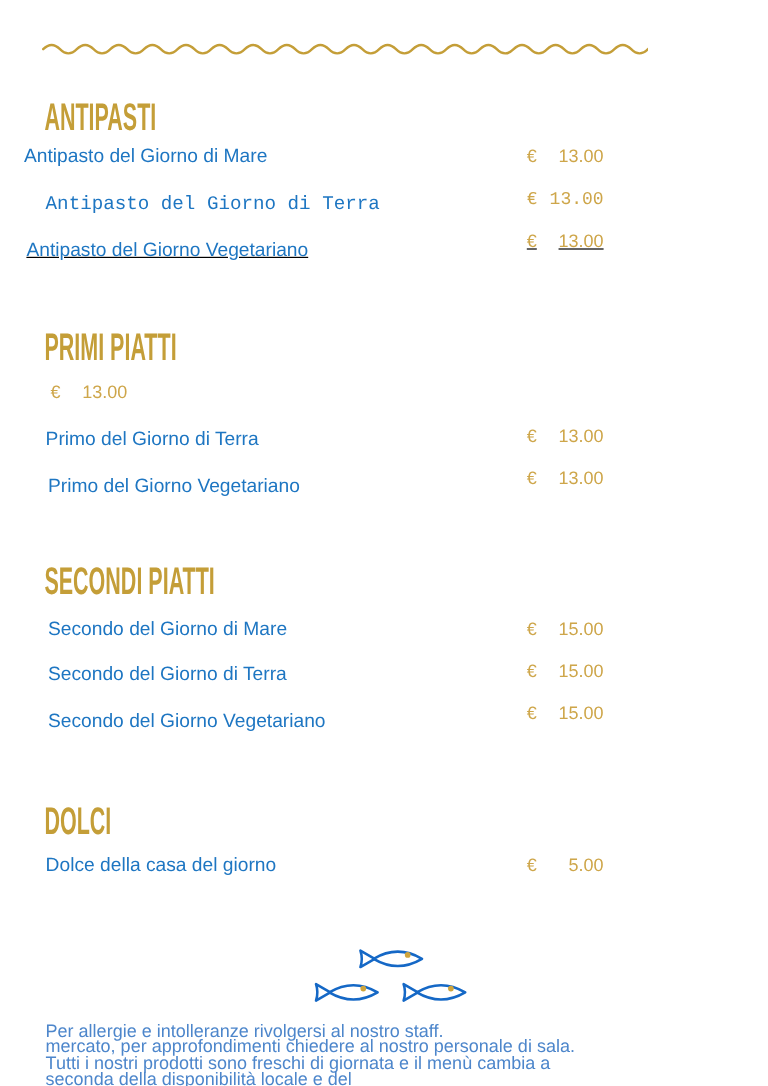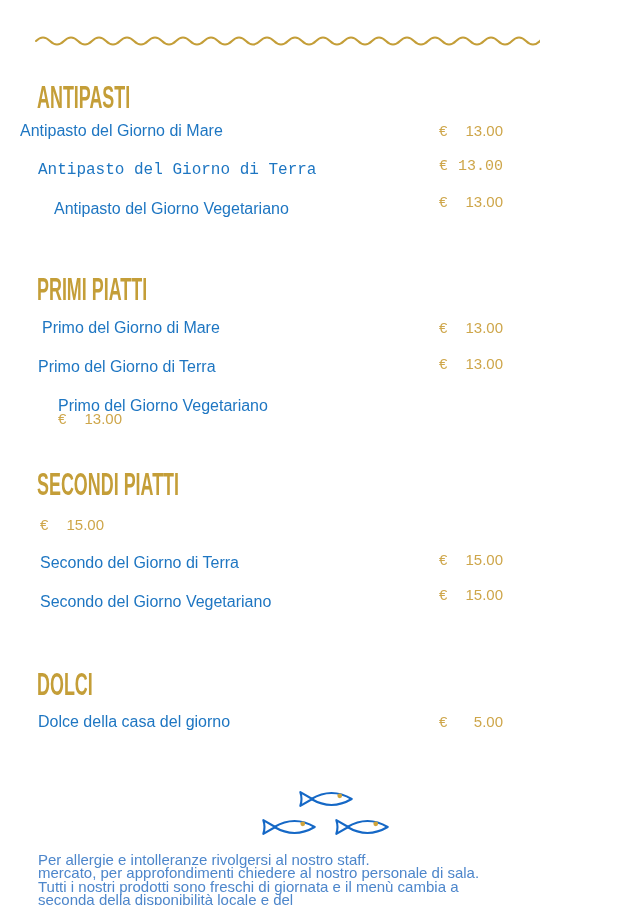--- a/index.html
+++ b/index.html
@@ -89,53 +89,53 @@
         <span>13.00</span>
       </span>
   </div>
   <div class="row" style="left:38px;top:160px;font-family:Liberation Mono, monospace;">
     <span class="item-name">Antipasto del Giorno di Terra</span>
     <span class="price price-off1">
         <span>€</span>
         <span>13.00</span>
       </span>
   </div>
-  <div class="row" style="left:54px;top:199px;">
+  <div class="row" style="left:22px;top:199px;text-decoration:underline;">
     <span class="item-name">Antipasto del Giorno Vegetariano</span>
     <span class="price price-off2">
         <span>€</span>
         <span>13.00</span>
       </span>
   </div>
 
   <h2 class="section-title" style="top:274px;">PRIMI PIATTI</h2>
   <div class="row" style="left:42px;top:318px;">
-    <span class="item-name">Primo del Giorno di Mare</span>
     <span class="price">
         <span>€</span>
         <span>13.00</span>
       </span>
   </div>
   <div class="row" style="left:38px;top:357px;">
     <span class="item-name">Primo del Giorno di Terra</span>
     <span class="price price-off1">
         <span>€</span>
         <span>13.00</span>
       </span>
   </div>
-  <div class="row" style="left:58px;top:396px;flex-direction:column;">
+  <div class="row" style="left:40px;top:396px;">
     <span class="item-name">Primo del Giorno Vegetariano</span>
     <span class="price price-off2">
         <span>€</span>
         <span>13.00</span>
       </span>
   </div>
 
   <h2 class="section-title" style="top:469px;">SECONDI PIATTI</h2>
   <div class="row" style="left:40px;top:515px;">
+    <span class="item-name">Secondo del Giorno di Mare</span>
     <span class="price">
         <span>€</span>
         <span>15.00</span>
       </span>
   </div>
   <div class="row" style="left:40px;top:553px;">
     <span class="item-name">Secondo del Giorno di Terra</span>
     <span class="price price-off1">
         <span>€</span>
         <span>15.00</span>

